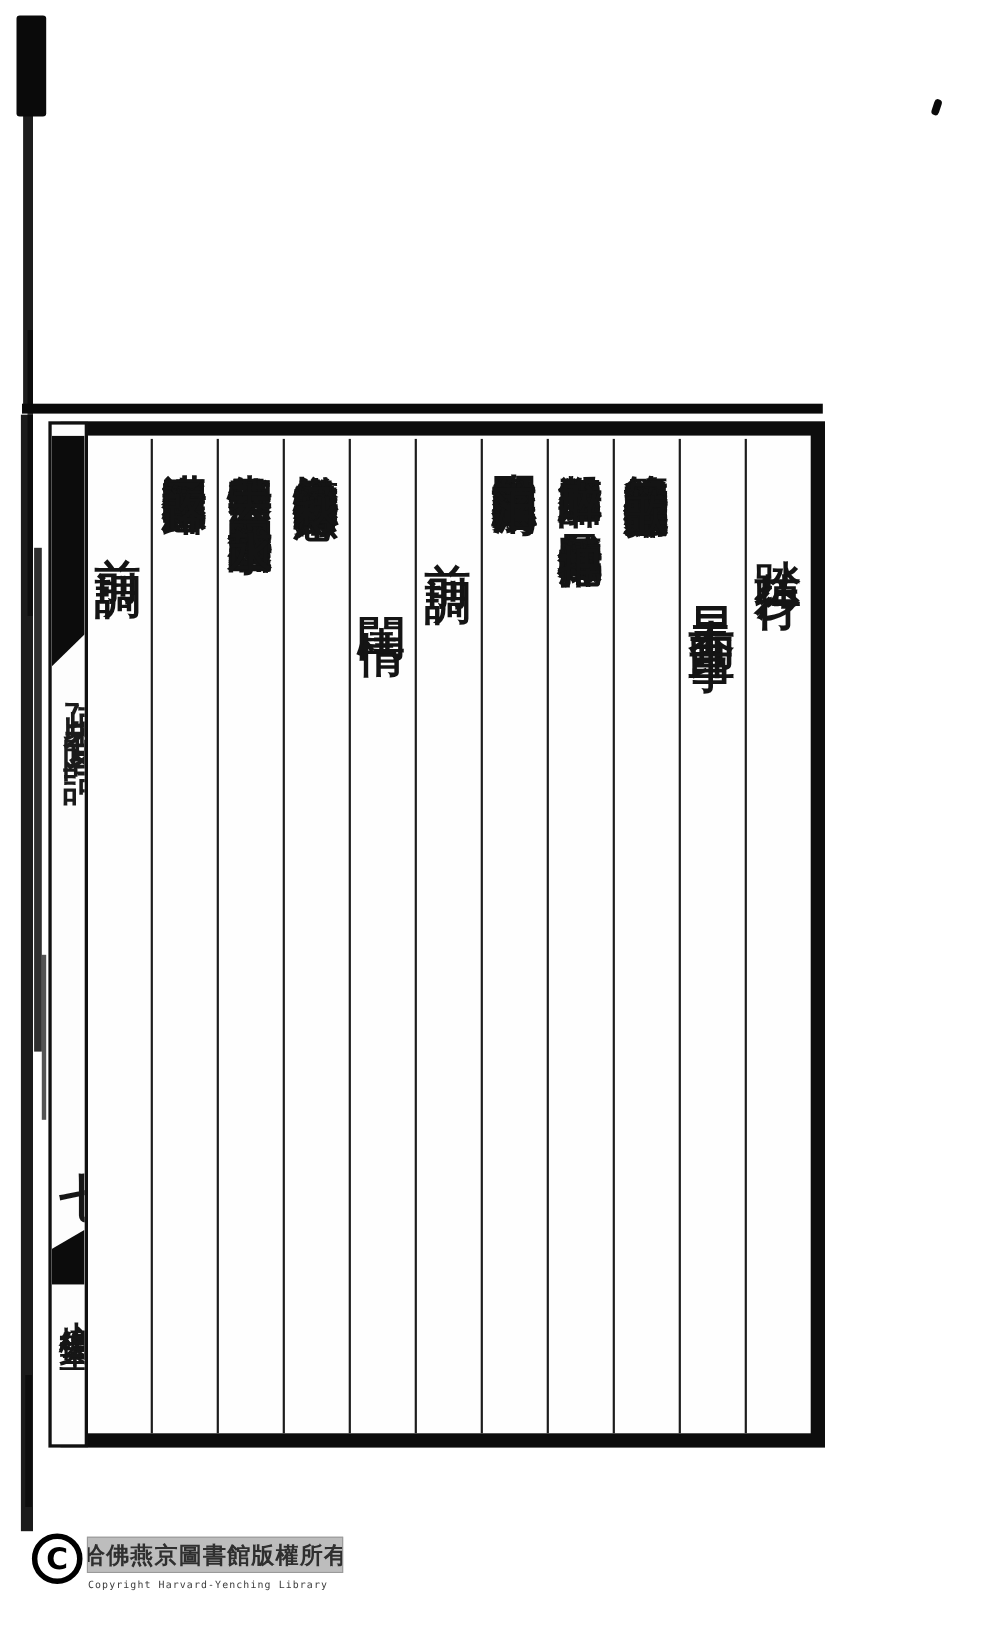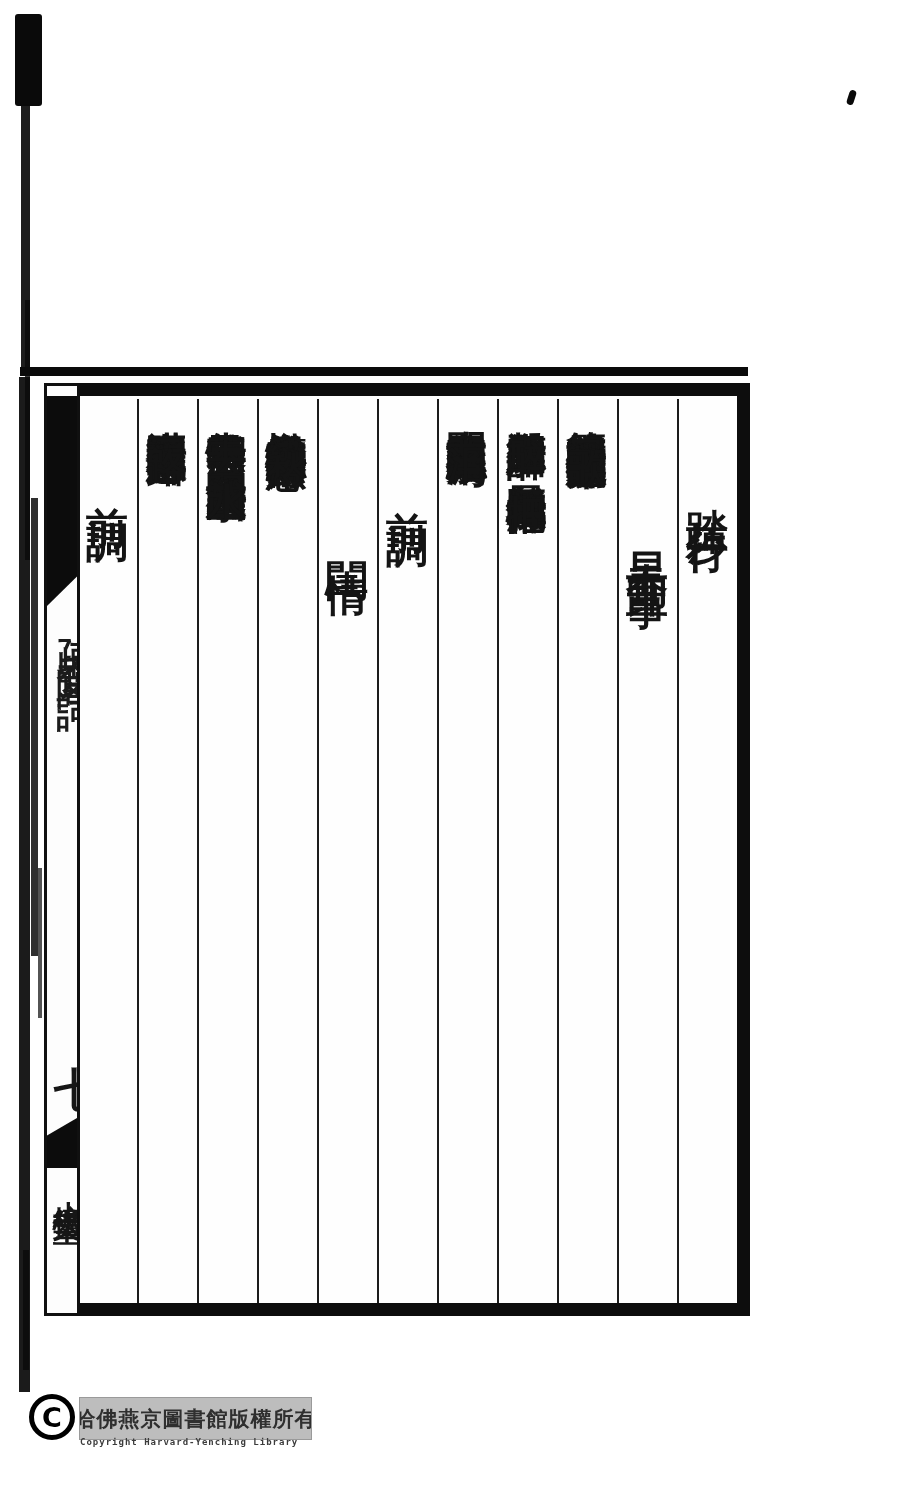--- a/index.html
+++ b/index.html
@@ -43,26 +43,26 @@
   .a5{left:19px;top:377px;width:11px;height:1015px;opacity:.93;}
   .a6{left:31px;top:498px;width:7px;height:458px;opacity:.85;}
   .a7{left:38px;top:868px;width:4px;height:150px;opacity:.7;}
   .a8{left:848px;top:90px;width:7px;height:15px;border-radius:4px;transform:rotate(18deg);}
   .a9{left:23px;top:1250px;width:6px;height:120px;opacity:.75;}
 
   
   .copyright-c{position:absolute;left:29px;top:1394px;width:46px;height:46px;box-sizing:border-box;
          border:5px solid #000;border-radius:50%;display:flex;align-items:center;justify-content:center;
          font-family:"DejaVu Sans","Liberation Sans",sans-serif;font-size:27px;font-weight:bold;color:#000;z-index:5;}
-  .stamp-box{position:absolute;left:79px;top:1397px;width:233px;height:43px;background:#bdbdbd;
+  .stamp-box{position:absolute;left:79px;top:1397px;width:233px;height:33px;background:#bdbdbd;
          border:1px solid #9a9a9a;box-sizing:border-box;display:flex;align-items:center;justify-content:center;
          font-family:"DejaVu Sans","Liberation Sans",sans-serif;font-size:21px;font-weight:700;
          color:#2f2f2f;letter-spacing:1px;white-space:nowrap;overflow:hidden;}
   .stamp-latin{position:absolute;left:80px;top:1437px;font-family:"DejaVu Sans Mono","Liberation Mono",monospace;
-         font-size:9px;font-weight:bold;letter-spacing:1px;color:#3c3c3c;white-space:nowrap;}
+         font-size:9px;font-weight:normal;letter-spacing:1px;color:#3c3c3c;white-space:nowrap;}
 </style>
 </head>
 <body>
 
 <div class="page">
 
   <div class="art a1"></div>
   <div class="art a2"></div>
   <div class="art a3"></div>
   <div class="art a4"></div>

